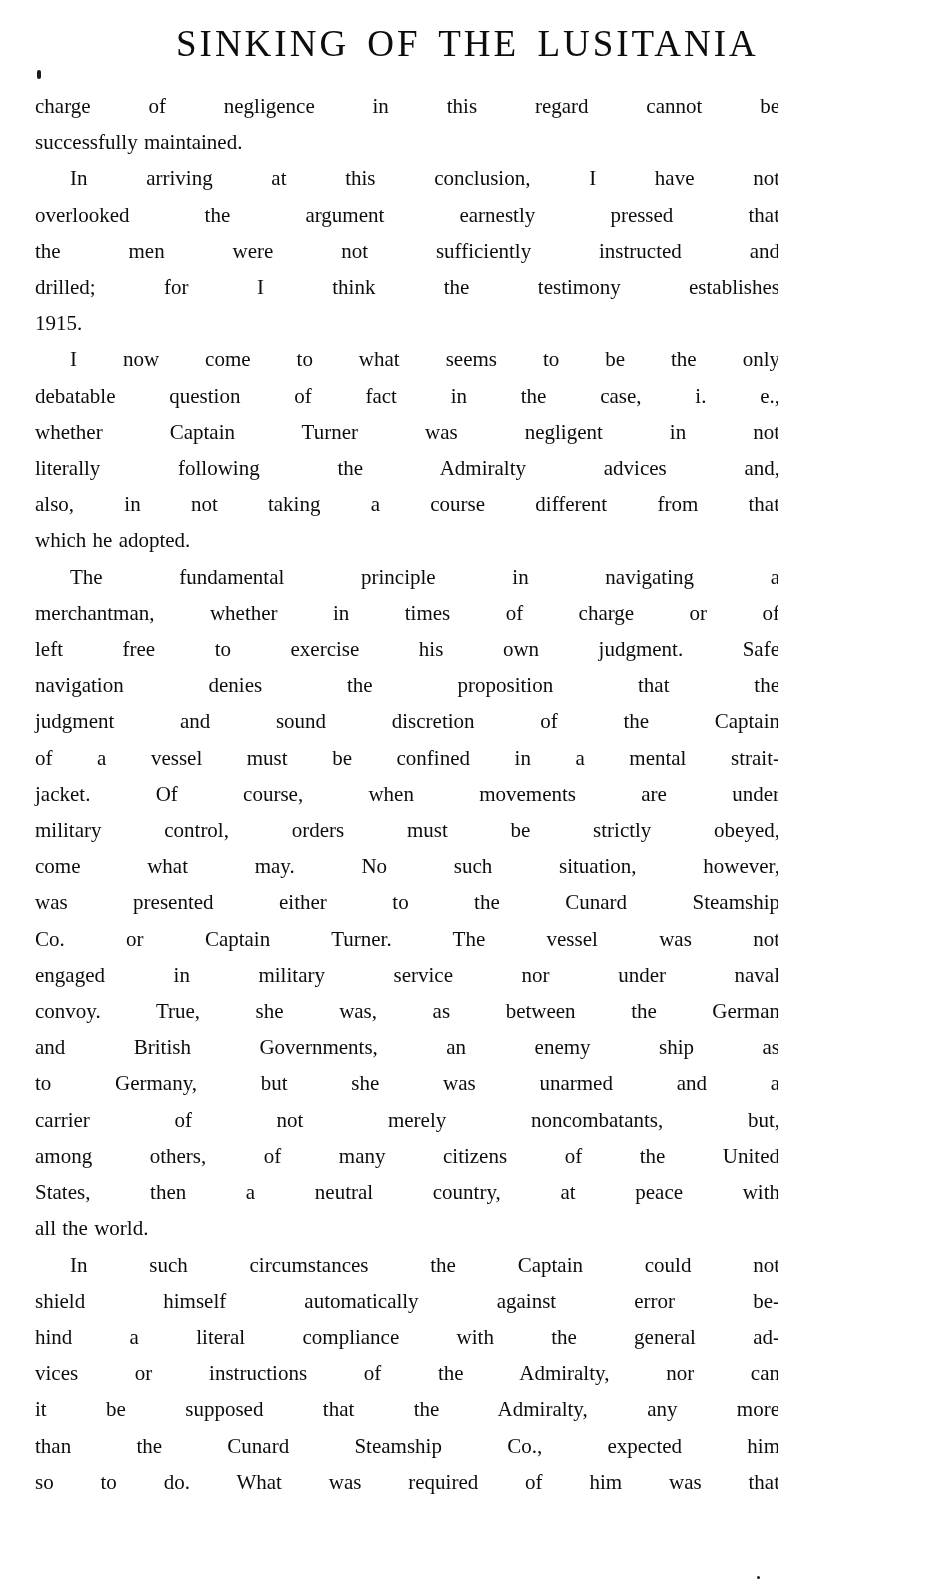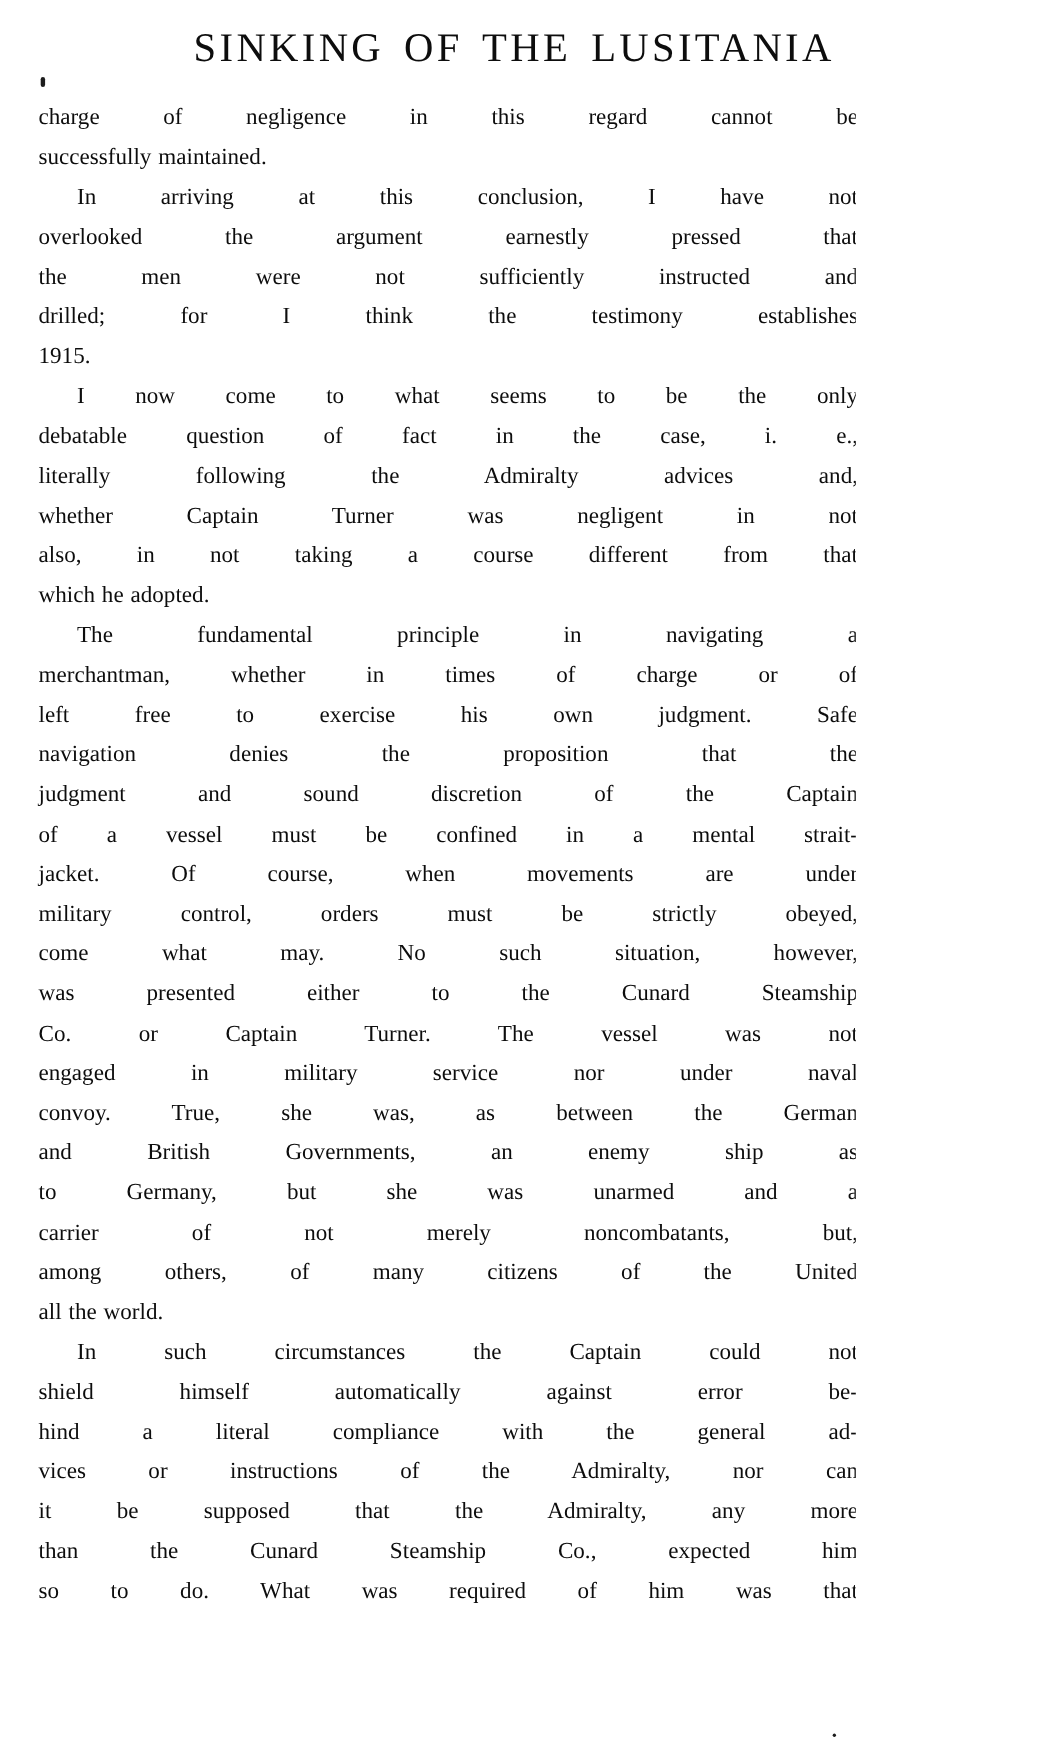--- a/index.html
+++ b/index.html
@@ -88,22 +88,22 @@
       <div class="ln">In arriving at this conclusion, I have not</div>
       <div class="ln">overlooked the argument earnestly pressed that</div>
       <div class="ln">the men were not sufficiently instructed and</div>
       <div class="ln">drilled; for I think the testimony establishes</div>
       <div class="ln end">1915.</div>
     </section>
 
     <section class="para indented">
       <div class="ln">I now come to what seems to be the only</div>
       <div class="ln">debatable question of fact in the case, i. e.,</div>
+      <div class="ln">whether Captain Turner was negligent in not</div>
       <div class="ln">literally following the Admiralty advices and,</div>
-      <div class="ln">whether Captain Turner was negligent in not</div>
       <div class="ln">also, in not taking a course different from that</div>
       <div class="ln end">which he adopted.</div>
     </section>
 
     <section class="para indented">
       <div class="ln">The fundamental principle in navigating a</div>
       <div class="ln">merchantman, whether in times of charge or of</div>
       <div class="ln">left free to exercise his own judgment.  Safe</div>
       <div class="ln">navigation denies the proposition that the</div>
       <div class="ln">judgment and sound discretion of the Captain</div>
@@ -112,20 +112,21 @@
       <div class="ln">military control, orders must be strictly obeyed,</div>
       <div class="ln">come what may.  No such situation, however,</div>
       <div class="ln">was presented either to the Cunard Steamship</div>
       <div class="ln">Co. or Captain Turner.  The vessel was not</div>
       <div class="ln">engaged in military service nor under naval</div>
       <div class="ln">convoy.  True, she was, as between the German</div>
       <div class="ln">and British Governments, an enemy ship as</div>
       <div class="ln">to Germany, but she was unarmed and a</div>
       <div class="ln">carrier of not merely noncombatants, but,</div>
       <div class="ln">among others, of many citizens of the United</div>
+      <div class="ln">States, then a neutral country, at peace with</div>
       <div class="ln end">all the world.</div>
     </section>
 
     <section class="para indented">
       <div class="ln">In such circumstances the Captain could not</div>
       <div class="ln">shield himself automatically against error be-</div>
       <div class="ln">hind a literal compliance with the general ad-</div>
       <div class="ln">vices or instructions of the Admiralty, nor can</div>
       <div class="ln">it be supposed that the Admiralty, any more</div>
       <div class="ln">than the Cunard Steamship Co., expected him</div>

